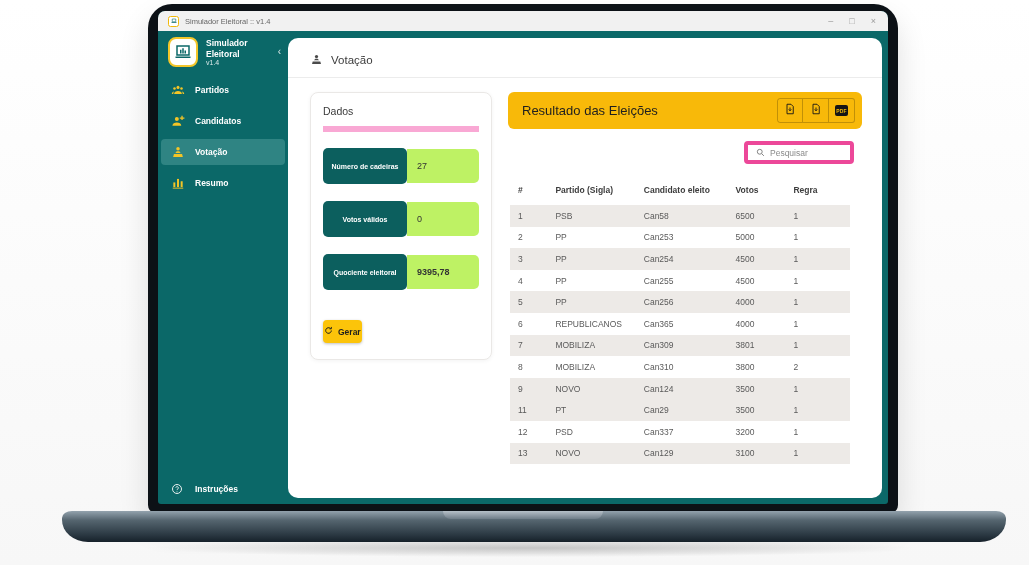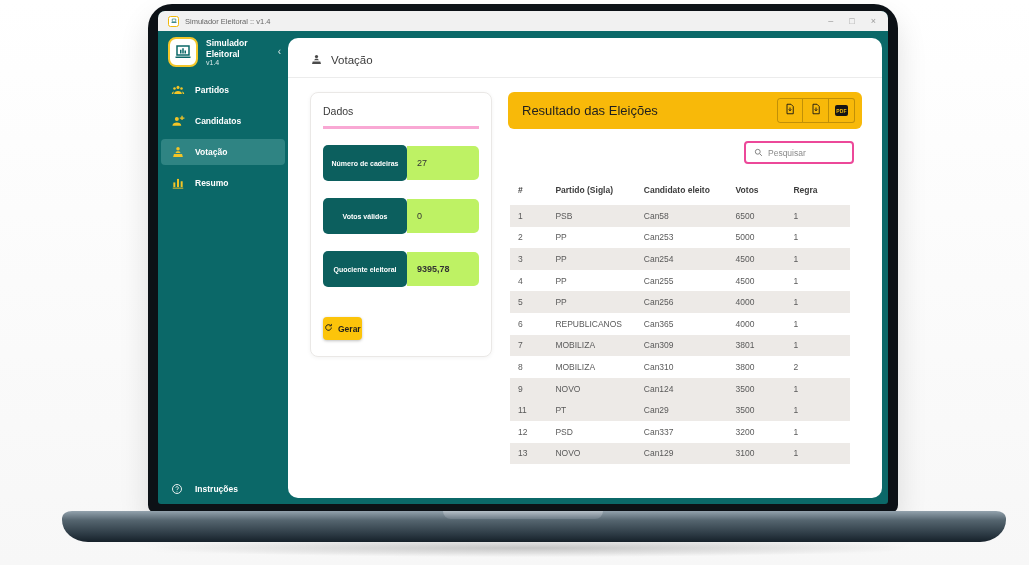--- a/index.html
+++ b/index.html
@@ -58,21 +58,21 @@
                   display:flex; flex-direction:column; overflow:hidden; }
   .page-header { display:flex; align-items:center; gap:8px; padding:15px 22px 11px;
                  border-bottom:1px solid #ececec; color:#3c3c3c; font-size:11.5px; flex-shrink:0; }
   .page-header .mi-icon { width:13px; height:13px; color:#4a4a4a; display:flex; }
   .page-header .mi-icon svg { width:13px; height:13px; }
   .columns { flex:1; display:flex; gap:16px; padding:14px 20px 0 22px; min-height:0; }
 
   
   .dados-card { width:182px; flex-shrink:0; align-self:flex-start; border:1px solid #eae8e6;
                 border-radius:8px; padding:12px 12px 16px; box-shadow:0 1px 4px rgba(0,0,0,.05); background:#fff; }
-  .dados-title { font-size:10.5px; color:#3a3a3a; padding-bottom:9px; border-bottom:3px solid #f9a8d4; margin-bottom:16px; }
+  .dados-title { font-size:10.5px; color:#3a3a3a; padding-bottom:9px; border-bottom:6px solid #f9a8d4; margin-bottom:16px; }
   .field { display:flex; align-items:stretch; margin-bottom:17px; height:36px; }
   .field-label { width:84px; flex-shrink:0; background:#0c5f5e; color:#fff; font-size:7px; font-weight:bold;
                  border-radius:5px; display:flex; align-items:center; justify-content:center;
                  text-align:center; padding:0 7px; position:relative; z-index:1; }
   .field-value { flex:1; background:#bef264; border-radius:0 5px 5px 0; display:flex; align-items:center;
                  padding-left:10px; font-size:9px; color:#333; margin:1px 0; cursor:text; }
   .field-value.bold { font-weight:bold; }
   .gerar-btn { margin-top:13px; display:inline-flex; align-items:center; gap:5px; background:#fcc40a;
                border:none; border-radius:4px; padding:6px 1px; font-size:8.5px; font-weight:bold;
                color:#1e1e1e; box-shadow:0 1px 3px rgba(0,0,0,.25); cursor:pointer;
@@ -88,21 +88,21 @@
   .export-btn { width:26px; height:25px; display:flex; align-items:center; justify-content:center;
                 border:1px solid rgba(0,0,0,.22); color:#161616; background:transparent; cursor:pointer; }
   .export-btn + .export-btn { border-left:none; }
   .export-btn:first-child { border-radius:3px 0 0 3px; }
   .export-btn:last-child { border-radius:0 3px 3px 0; }
   .export-btn svg { width:12px; height:12px; }
   .pdf-badge { background:#161616; color:#f3b908; font-size:5px; font-weight:bold;
                width:13px; height:11px; border-radius:2px; display:flex; align-items:center;
                justify-content:center; letter-spacing:.2px; }
   .search-row { display:flex; justify-content:flex-end; margin-top:12px; padding-right:8px; flex-shrink:0; }
-  .search-box { width:110px; height:23px; border:2px solid #ec4899; border-radius:4px;
+  .search-box { width:110px; height:23px; border:4px solid #ec4899; border-radius:4px;
                 display:flex; align-items:center; gap:5px; padding:0 8px; color:#777; background:#fff; }
   .search-box svg { width:9px; height:9px; flex-shrink:0; }
   .search-box input { border:none; outline:none; width:100%; font-size:8.5px; color:#555;
                 background:transparent; font-family:"Liberation Sans","DejaVu Sans",sans-serif; }
   .search-box input::placeholder { color:#8a8a8a; }
   .table-wrap { margin-top:15px; padding:0 12px 0 2px; flex:1; overflow:hidden; }
   table { width:100%; border-collapse:collapse; table-layout:fixed; }
   th { text-align:left; font-size:8.5px; color:#3d3d3d; font-weight:bold; padding:6px 8px 10px; }
   td { font-size:8.5px; color:#5a5a5a; padding:0 8px; height:21.6px; overflow:hidden; white-space:nowrap; }
   tr.stripe td { background:#edeae7; }

